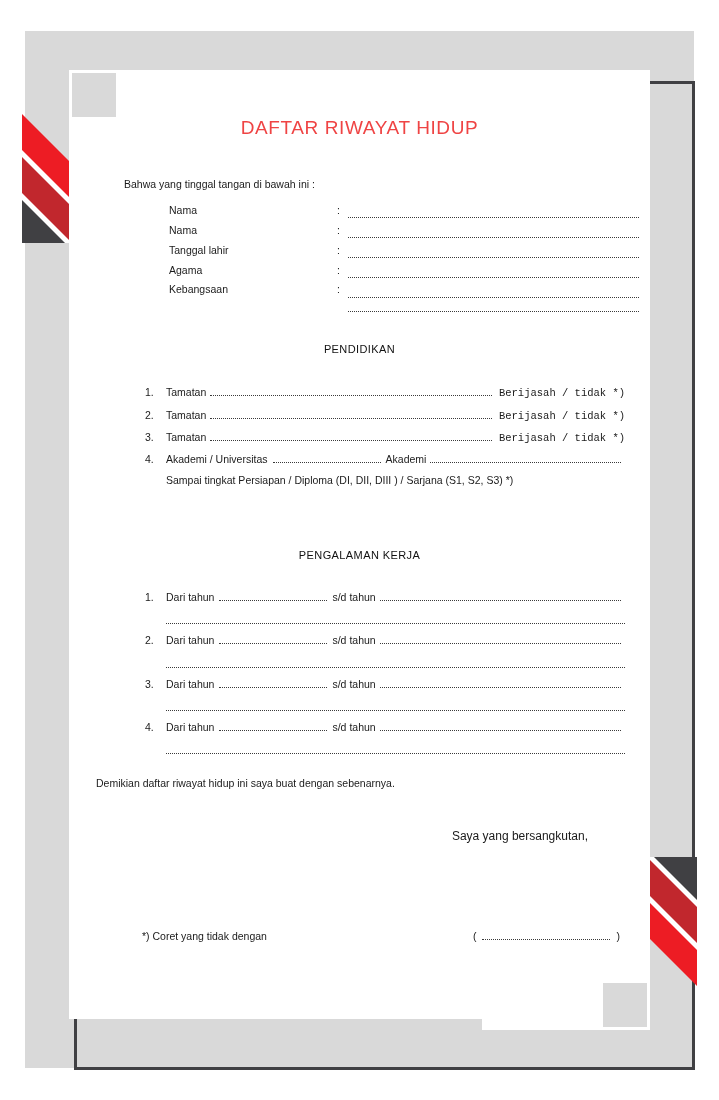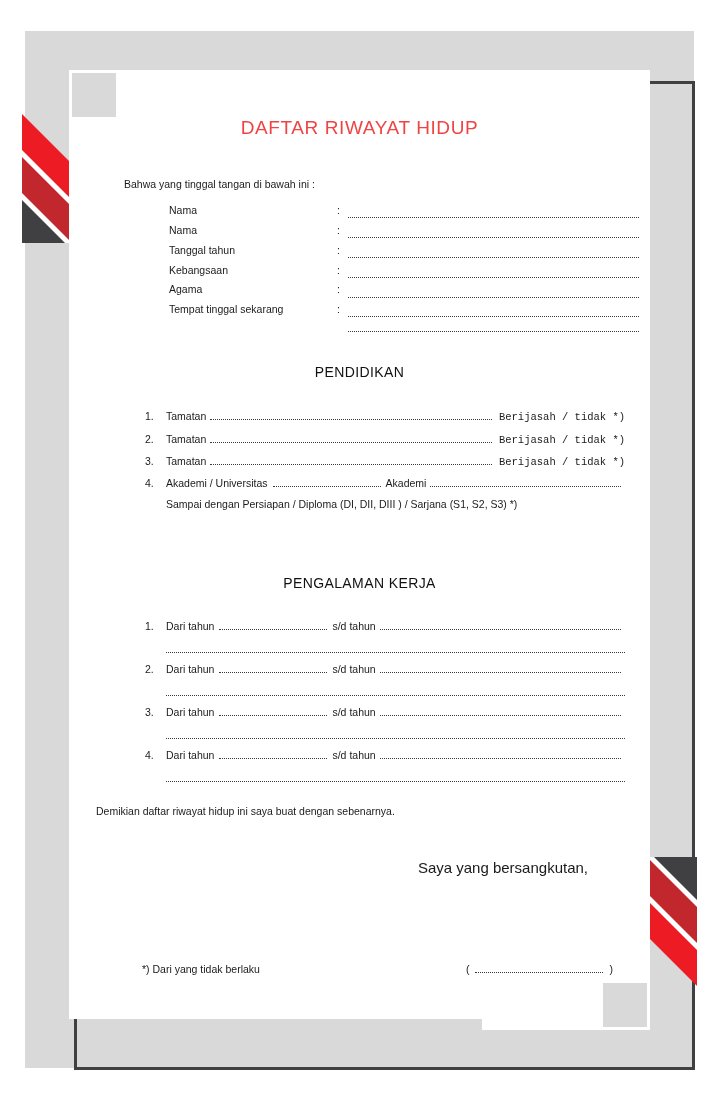--- a/index.html
+++ b/index.html
@@ -102,21 +102,21 @@
     text-align: center;
     font-size: 19px;
     letter-spacing: 0.6px;
     margin: 44px 0 0 0;
     font-weight: normal;
     color: #ef4444;
   }
 
   .section-head {
     text-align: center;
-    font-size: 14px;
+    font-size: 11px;
     letter-spacing: 0.4px;
     font-weight: normal;
     color: #111;
   }
 
   .intro {
     margin: 35px 0 0 55px;
     font-size: 10.5px;
   }
 
@@ -214,21 +214,21 @@
     height: 0.85em;
   }
 
   .closing {
     margin: 22px 0 0 27px;
     font-size: 10.5px;
   }
   .sign-label {
     margin: 37px 62px 0 0;
     text-align: right;
-    font-size: 15px;
+    font-size: 12px;
     padding-left: 28px;
   }
 
   .footer-row {
     display: flex;
     align-items: baseline;
     margin: 84px 0 0 73px;
     font-size: 10.5px;
     width: 490px;
   }
@@ -294,42 +294,35 @@
           </td>
       </tr>
       <tr>
         <td class="pd-label">Nama</td>
         <td class="pd-colon">:</td>
         <td class="pd-dots">
             <span class="dots"></span>
           </td>
       </tr>
       <tr>
-        <td class="pd-label">Tanggal tahun</td>
-        <td class="pd-colon">:</td>
-        <td class="pd-dots">
-            <span class="dots"></span>
-          </td>
-      </tr>
-      <tr>
-        <td class="pd-label">Kebangsaan</td>
+        <td class="pd-label">Tanggal lahir</td>
         <td class="pd-colon">:</td>
         <td class="pd-dots">
             <span class="dots"></span>
           </td>
       </tr>
       <tr>
         <td class="pd-label">Agama</td>
         <td class="pd-colon">:</td>
         <td class="pd-dots">
             <span class="dots"></span>
           </td>
       </tr>
       <tr>
-        <td class="pd-label">Tempat tinggal sekarang</td>
+        <td class="pd-label">Kebangsaan</td>
         <td class="pd-colon">:</td>
         <td class="pd-dots">
             <span class="dots"></span>
           </td>
       </tr>
       <tr>
         <td class="pd-label"></td>
         <td class="pd-colon"></td>
         <td class="pd-dots">
             <span class="dots"></span>
@@ -370,21 +363,21 @@
       <span class="num">4.</span>
       <span class="li-body">
         <span class="lbl">Akademi / Universitas</span>
         <span class="fixed-dots"></span>
         <span class="lbl">Akademi</span>
         <span class="grow-dots"></span>
       </span>
     </li>
   </ul>
 
-  <div class="subnote">Sampai dengan Persiapan / Diploma (DI, DII, DIII ) / Sarjana (S1, S2, S3) *)</div>
+  <div class="subnote">Sampai tingkat Persiapan / Diploma (DI, DII, DIII ) / Sarjana (S1, S2, S3) *)</div>
 
   <h2 class="section-head h-pengalaman">PENGALAMAN KERJA</h2>
 
   <ul class="work-list">
     <li>
       <div class="work-row">
         <span class="num">1.</span>
         <span class="lbl">Dari tahun</span>
         <span class="fixed-dots"></span>
         <span class="lbl">s/d tahun</span>
@@ -422,21 +415,21 @@
       </div>
       <div class="work-cont"></div>
     </li>
   </ul>
 
   <div class="closing">Demikian daftar riwayat hidup ini saya buat dengan sebenarnya.</div>
 
   <div class="sign-label">Saya yang bersangkutan,</div>
 
   <div class="footer-row">
-    <span class="footer-note">*) Dari yang tidak berlaku</span>
+    <span class="footer-note">*) Coret yang tidak dengan</span>
     <span class="footer-sign">
       <span>(</span>
       <span class="sign-dots"></span>
       <span>)</span>
     </span>
   </div>
 
 </div>
 
 </body></html>

